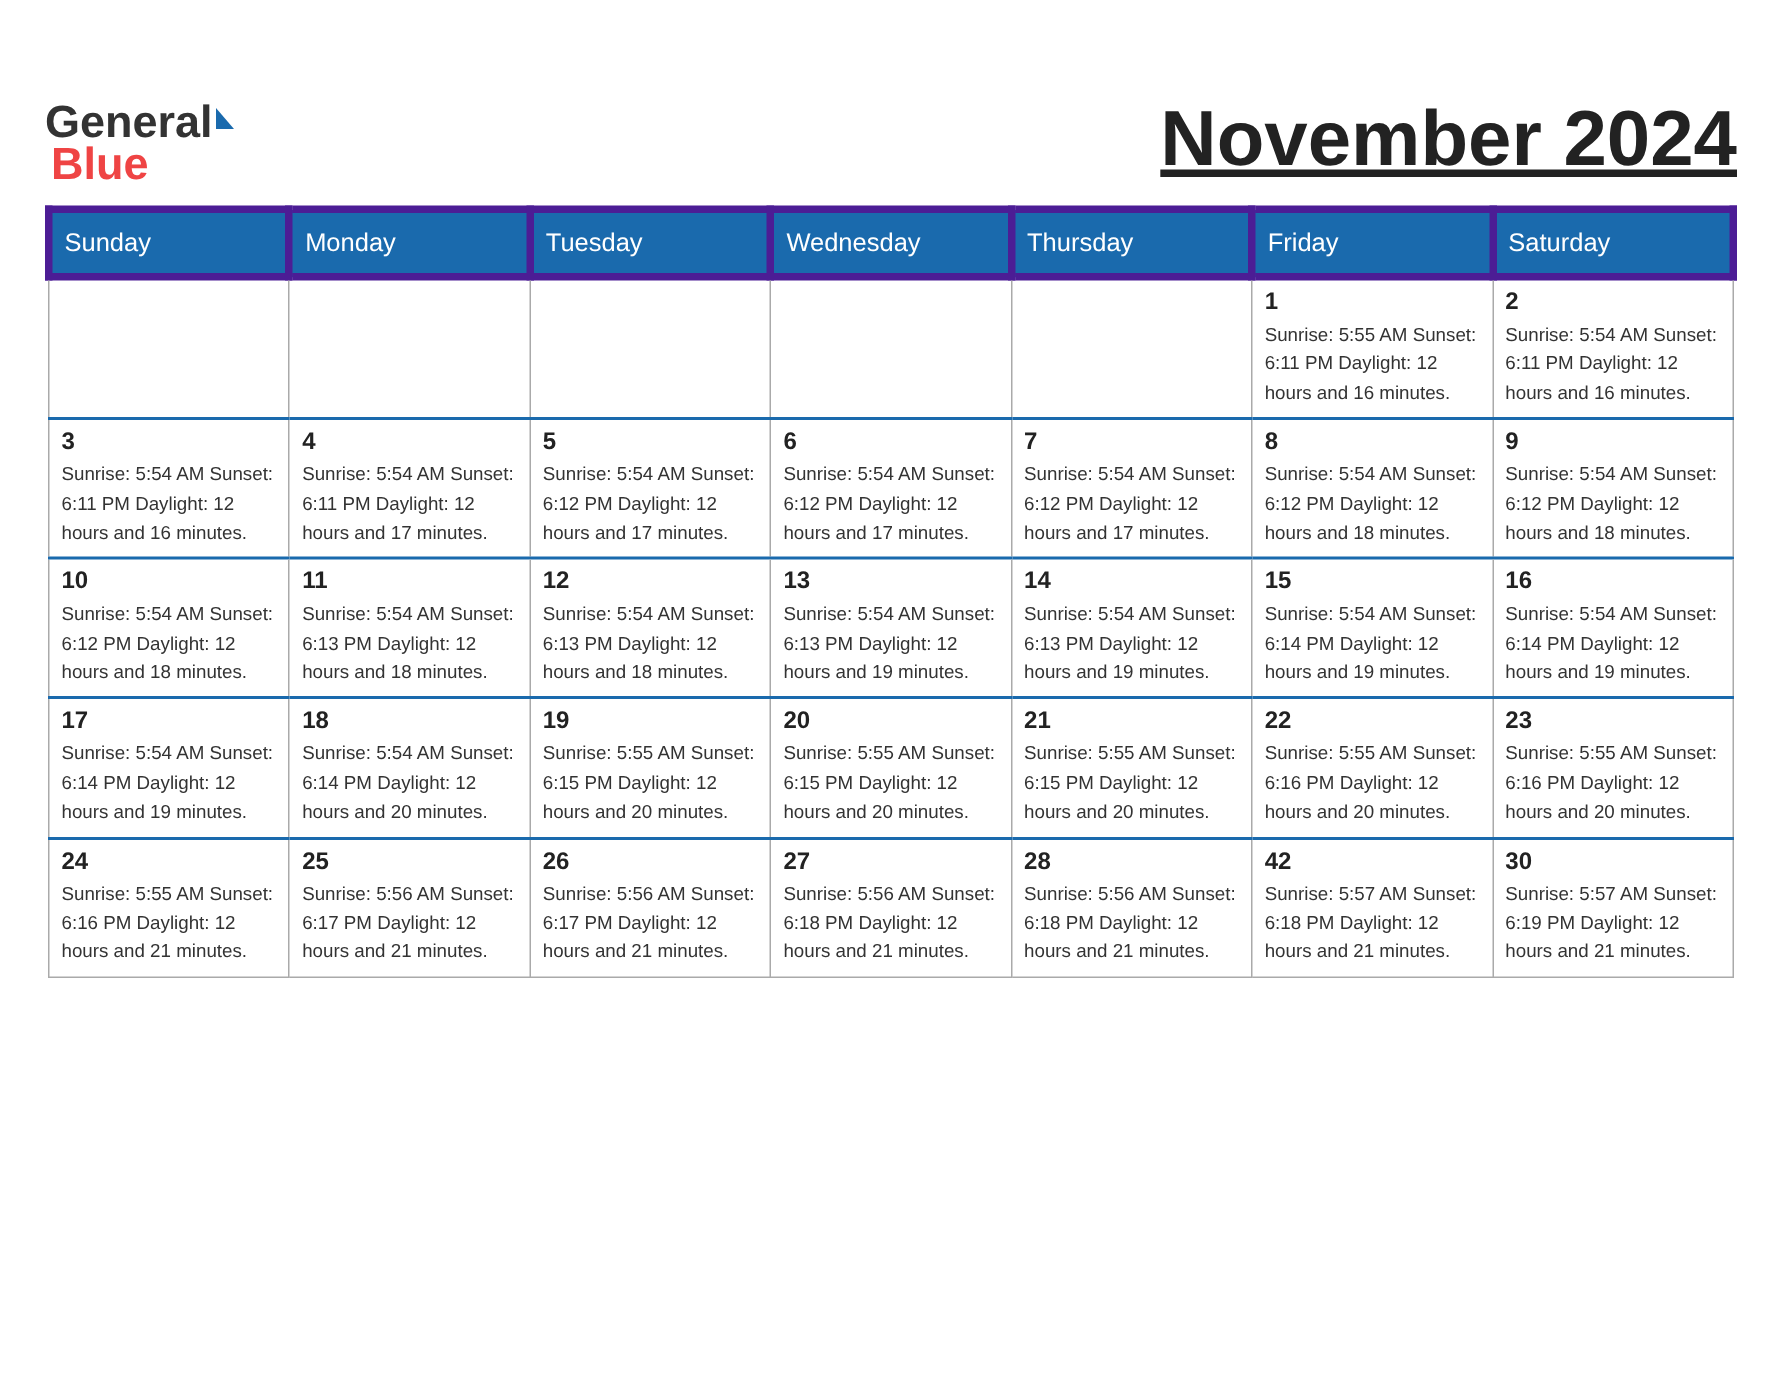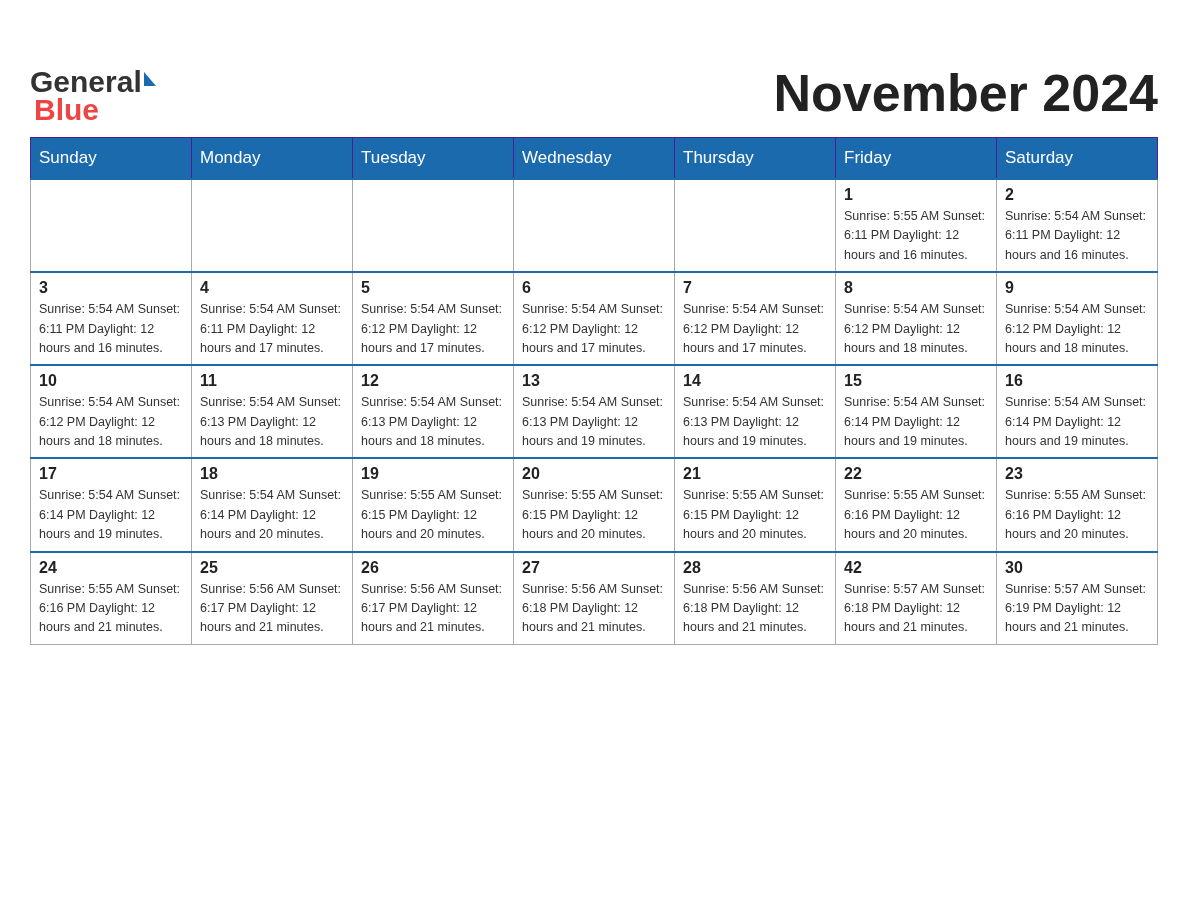--- a/index.html
+++ b/index.html
@@ -23,39 +23,40 @@
       align-items: flex-start;
     }
     .title-block {
       text-align: right;
     }
     .month-title {
       font-size: 52px;
       font-weight: bold;
       color: #222;
       line-height: 1.1;
+      text-decoration: underline;
     }
     .location {
       font-size: 22px;
       color: #444;
       margin-top: 4px;
     }
     .calendar {
       width: 100%;
       border-collapse: collapse;
       margin-top: 10px;
     }
     .calendar th {
       background-color: #1a6aad;
       color: #fff;
       padding: 10px 8px;
       text-align: left;
       font-size: 17px;
       font-weight: normal;
-      border: 1px solid #4c1d95;
+      border: 5px solid #4c1d95;
     }
     .calendar td {
       border: 1px solid #aaa;
       vertical-align: top;
       padding: 6px 8px;
       width: calc(100% / 7);
       min-height: 120px;
       font-size: 13px;
       color: #333;
       background: #fff;

